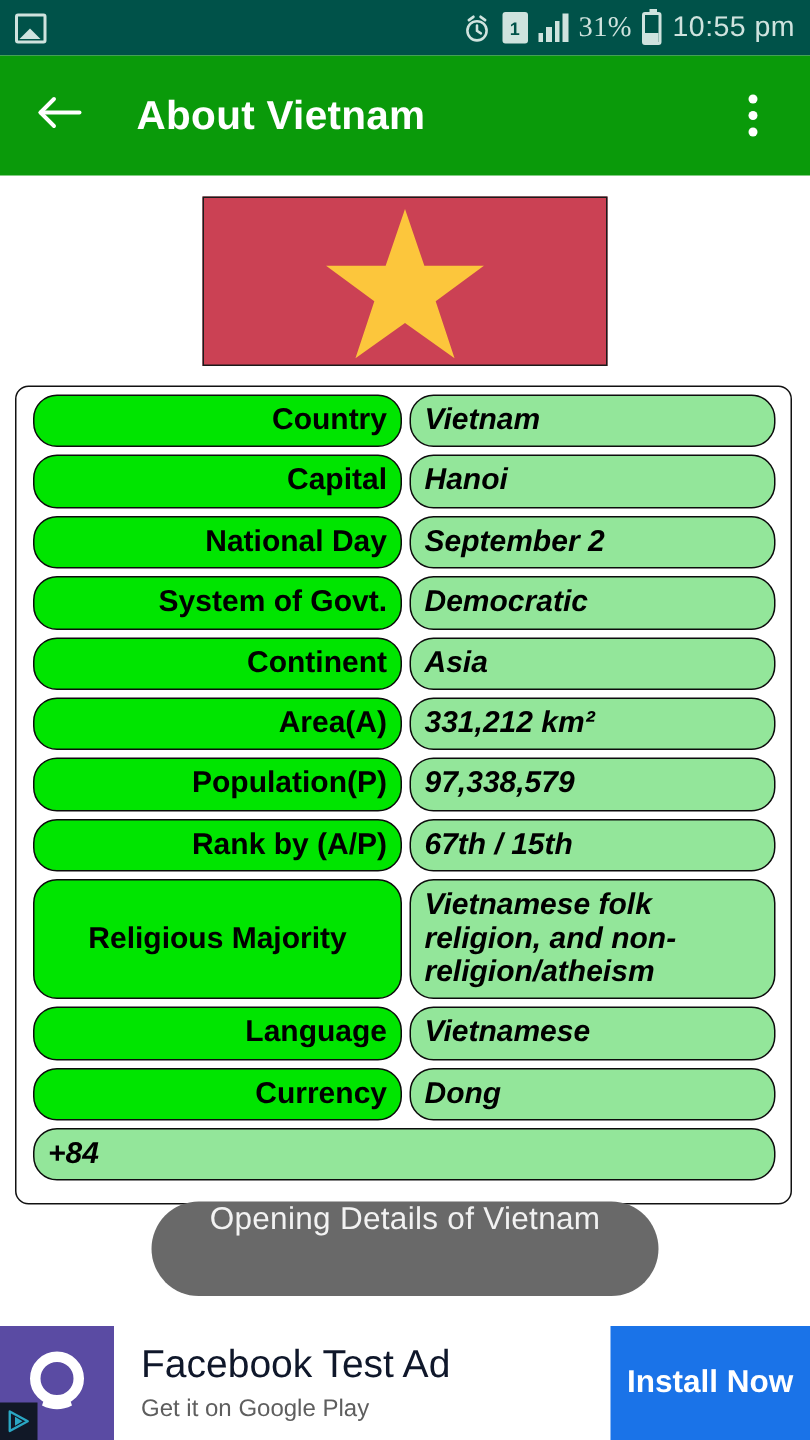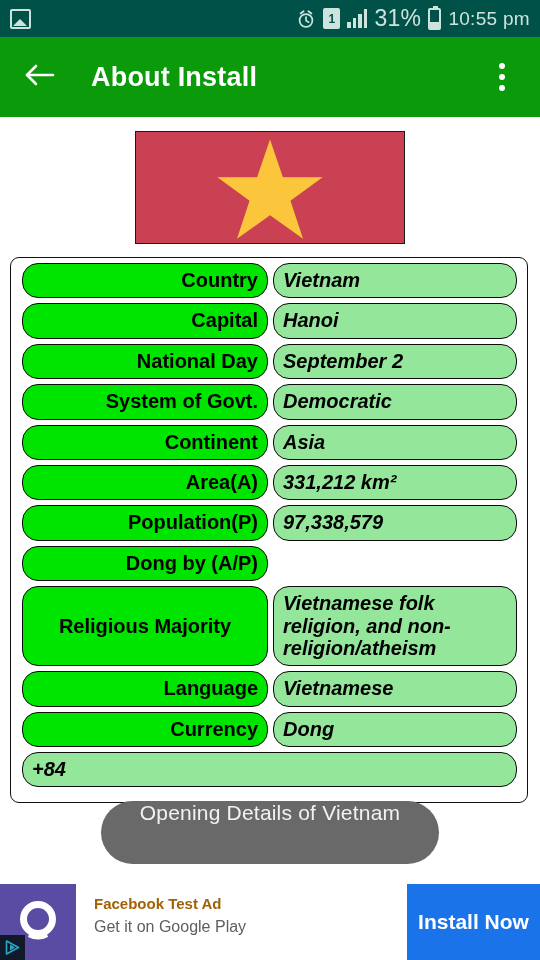--- a/index.html
+++ b/index.html
@@ -35,21 +35,21 @@
     color: #005249; font-size: 12px; font-weight: bold;
     display: flex; align-items: center; justify-content: center;
     line-height: 1;
   }
   .signal-icon { display: flex; align-items: flex-end; gap: 2px; height: 19px; }
   .signal-icon i { width: 3.5px; background: #cfe3de; display: block; }
   .signal-icon i:nth-child(1) { height: 6px; }
   .signal-icon i:nth-child(2) { height: 10px; }
   .signal-icon i:nth-child(3) { height: 14px; }
   .signal-icon i:nth-child(4) { height: 19px; }
-  .battery-pct { font-size: 23px; letter-spacing: .3px; }
+  .battery-pct { font-size: 19px; letter-spacing: .3px; font-family: Liberation Serif, serif; }
   .battery-icon {
     width: 13px; height: 22px; border: 2px solid #cfe3de; border-radius: 2px;
     position: relative; display: flex; align-items: flex-end;
   }
   .battery-icon::before {
     content: ""; position: absolute; top: -4px; left: 3px;
     width: 5px; height: 3px; background: #cfe3de;
   }
   .battery-icon span { display: block; width: 100%; height: 31%; background: #cfe3de; }
   .clock { font-size: 19px; letter-spacing: .3px; }
@@ -121,21 +121,21 @@
   }
   #ad-icon {
     position: relative; width: 76px; height: 76px; background: #5a4ba3;
     display: flex; align-items: center; justify-content: center; flex: none;
   }
   #adchoices-icon {
     position: absolute; left: 0; bottom: 0; width: 25px; height: 25px; background: #111827;
     display: flex; align-items: center; justify-content: center;
   }
   #ad-text { flex: 1; padding: 11px 0 0 18px; min-width: 0; }
-  #ad-title { font-size: 15px; font-weight: bold; color: #a16207; line-height: 1.15; }
+  #ad-title { font-size: 26px; font-weight: normal; color: #0f172a; line-height: 1.15; }
   #ad-sub { font-size: 16px; color: #5e5e5e; margin-top: 6px; }
   #ad-cta {
     width: 133px; background: #1a73e8; color: #ffffff;
     font-size: 21px; font-weight: bold; flex: none;
     display: flex; align-items: center; justify-content: center;
   }
 </style>
 </head>
 <body>
 
@@ -171,21 +171,21 @@
 
   <div id="app-bar">
     <div id="back-button">
       <span>
         <svg width="32" height="26" viewBox="0 0 32 26">
           <path d="M3 13 L29 13" stroke="#ffffff" stroke-width="2.6" stroke-linecap="round"></path>
           <path d="M12 4 L3 13 L12 22" fill="none" stroke="#ffffff" stroke-width="2.6" stroke-linecap="round" stroke-linejoin="round"></path>
         </svg>
       </span>
     </div>
-    <div id="app-title">About Install</div>
+    <div id="app-title">About Vietnam</div>
     <div id="overflow-button">
       <b></b>
         <b></b>
         <b></b>
     </div>
   </div>
 
   <div id="flag-wrap">
     <div id="flag">
       <svg width="110" height="105" viewBox="0 0 100 96">
@@ -225,21 +225,22 @@
       <div class="row-label">Area(A)</div>
       <div class="row-value">331,212 km²</div>
     </div>
 
     <div class="info-row">
       <div class="row-label">Population(P)</div>
       <div class="row-value">97,338,579</div>
     </div>
 
     <div class="info-row">
-      <div class="row-label">Dong by (A/P)</div>
+      <div class="row-label">Rank by (A/P)</div>
+      <div class="row-value">67th / 15th</div>
     </div>
 
     <div class="info-row tall">
       <div class="row-label">Religious Majority</div>
       <div class="row-value">Vietnamese folk religion, and non-religion/atheism</div>
     </div>
 
     <div class="info-row">
       <div class="row-label">Language</div>
       <div class="row-value">Vietnamese</div>

